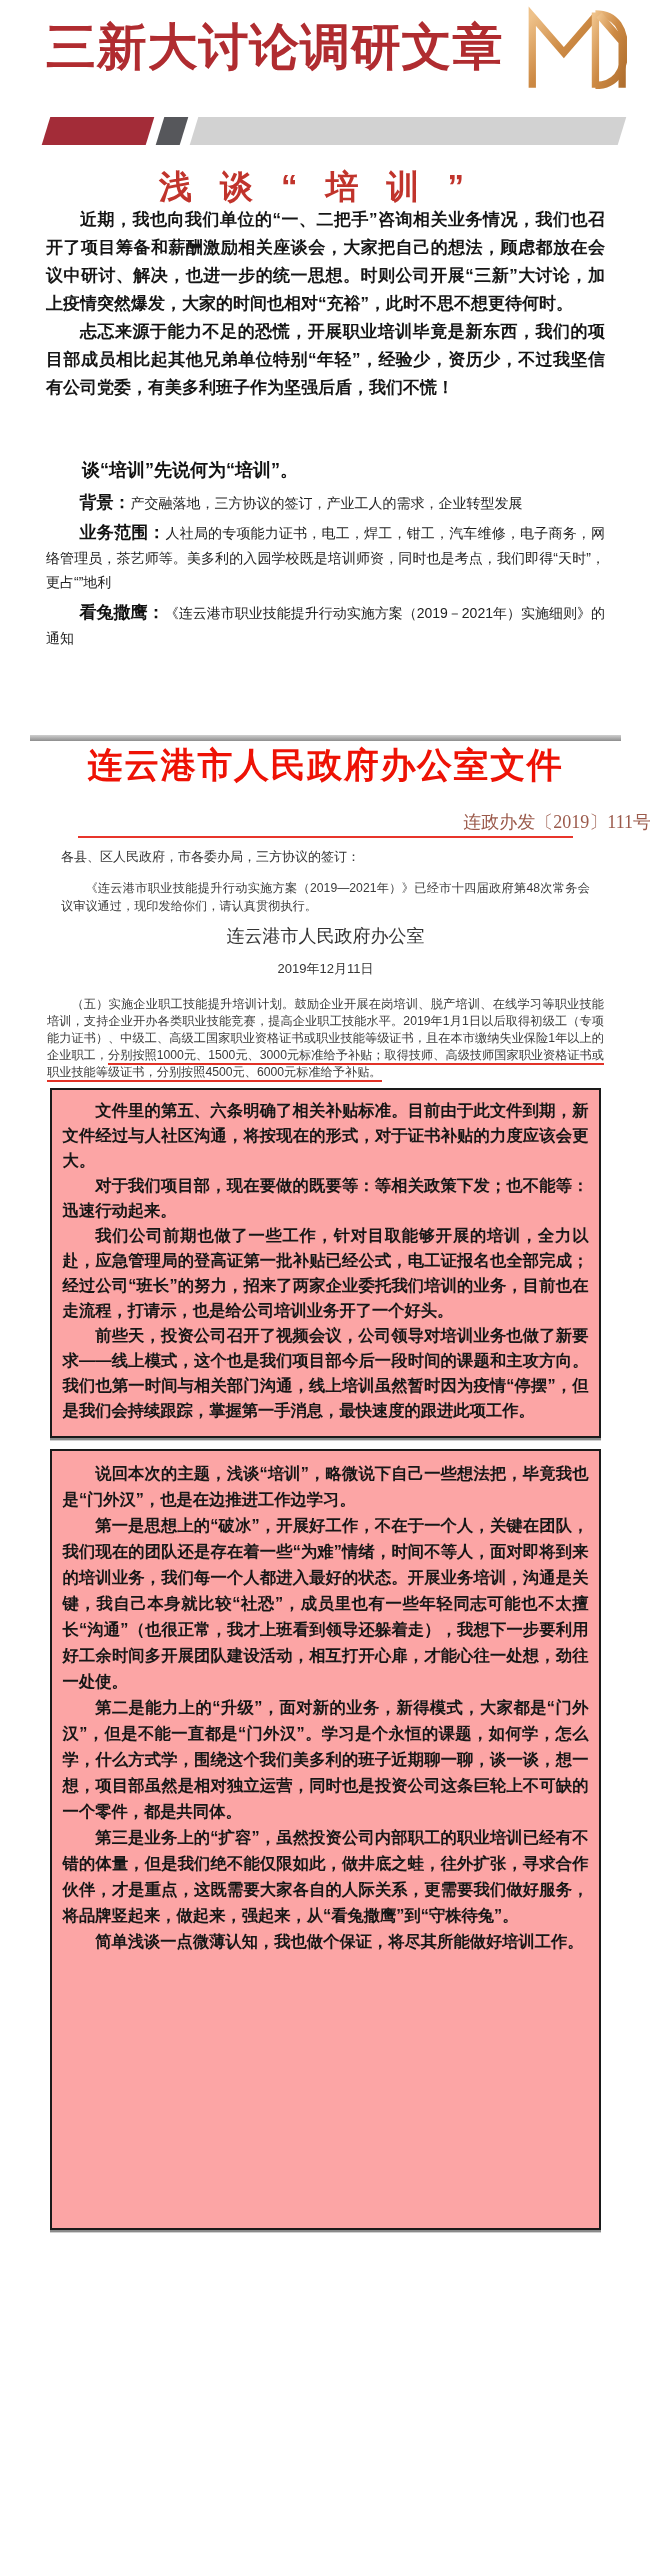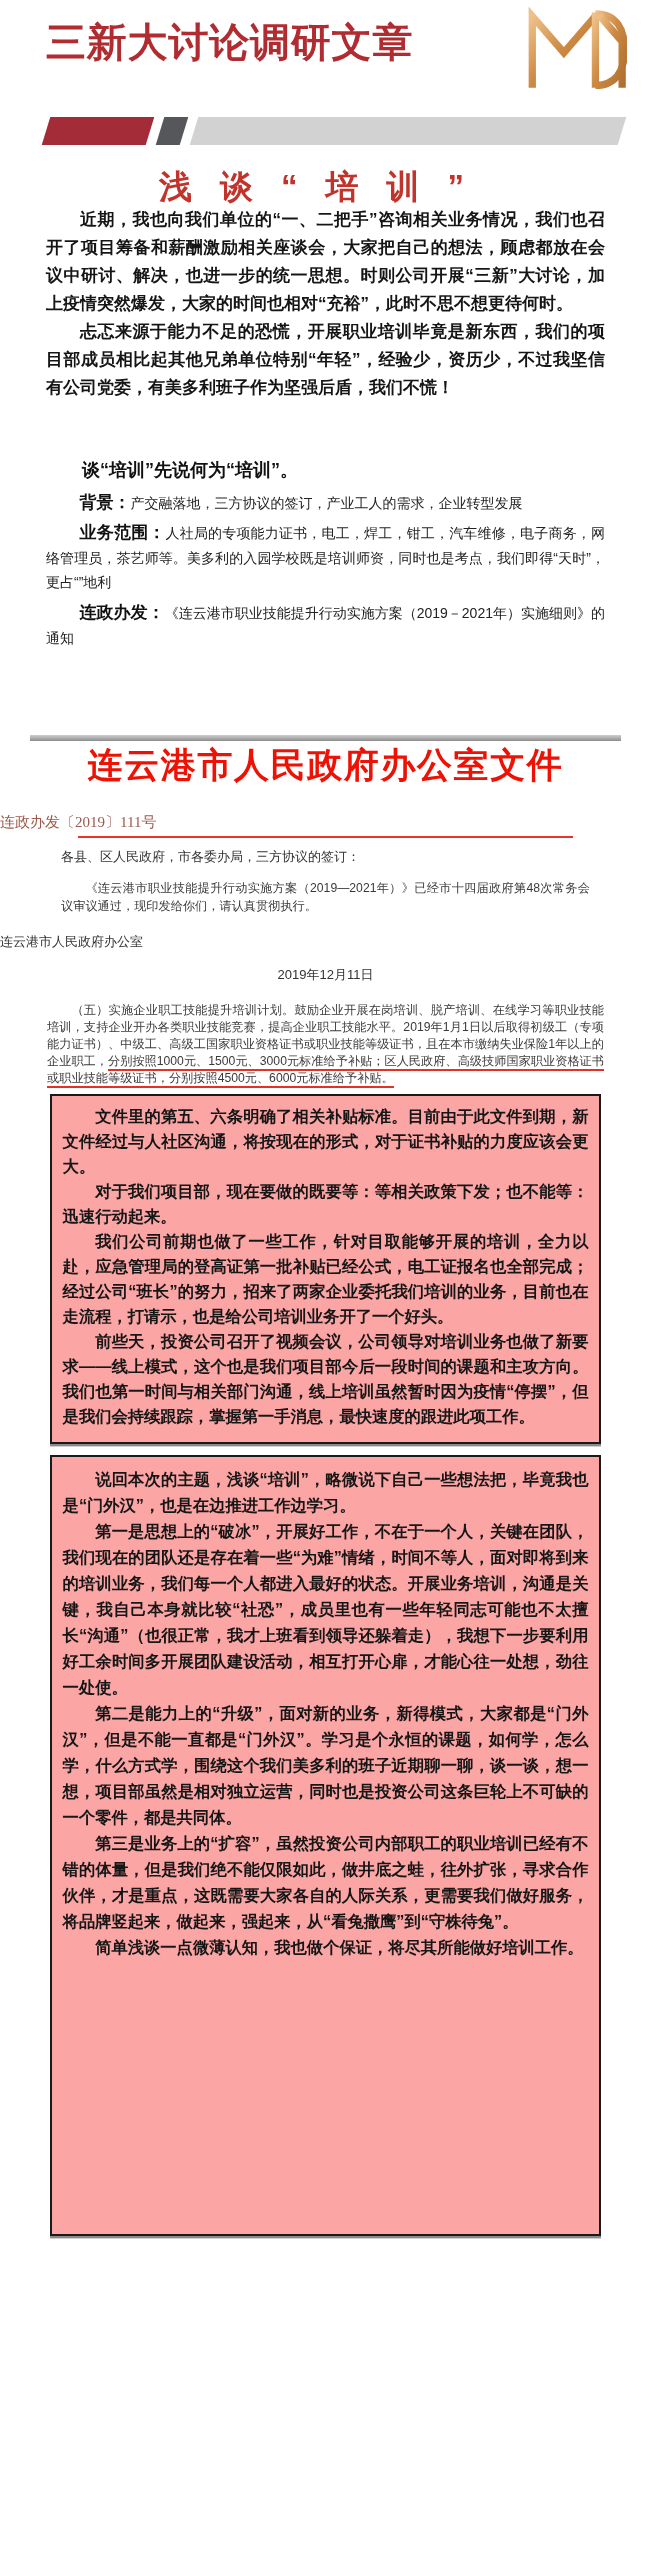--- a/index.html
+++ b/index.html
@@ -1,21 +1,21 @@
 <!DOCTYPE html>
 <html style="font-size:13px"><head>
 <meta charset="utf-8">
 <style>
   html,body{margin:0;padding:0;background:#ffffff;}
   body{width:651px;height:2576px;overflow:hidden;font-family:"Liberation Sans","DejaVu Sans",sans-serif;}
   .page{width:651px;position:relative;}
 
   
   .banner{position:relative;padding:19.5px 0 0 46px;height:78px;}
-  .banner-title{color:#b02c30;font-size:40px;font-weight:900;letter-spacing:0.8px;line-height:1.1;white-space:nowrap;}
+  .banner-title{color:#b02c30;font-size:50px;font-weight:900;letter-spacing:0.8px;line-height:1.1;white-space:nowrap;}
   .brand-logo{position:absolute;right:24.4px;top:4.9px;}
 
   
   .deco-bar{margin:19.5px 29px 0 46px;height:28px;display:flex;align-items:stretch;}
   .deco-seg{transform:skewX(-17deg);}
   .deco-red{width:104px;background:#a32c38;}
   .deco-gray{width:24.4px;background:#56575b;margin-left:9.8px;}
   .deco-light{flex:1;background:#d2d2d2;margin-left:9.8px;}
 
   
@@ -23,26 +23,26 @@
   .body-text{padding:0 46px;}
   .para{margin:0;font-size:17px;font-weight:700;color:#151515;line-height:28px;text-align:justify;text-indent:2em;}
   .intro-line{margin:54px 0 0 0;font-size:18px;font-weight:800;color:#111;line-height:28px;text-indent:2em;}
   .meta-row{margin:6.5px 0 0 0;font-size:14px;color:#222;line-height:24.4px;text-align:justify;text-indent:2.4em;}
   .meta-label{font-size:17px;font-weight:800;color:#111;}
 
   
   .gov-doc{margin-top:85px;}
   .doc-topbar{height:6.5px;margin:0 30px;background:linear-gradient(#cfcfcf,#8d8d8d);}
   .doc-header{margin-top:3.3px;text-align:center;color:#ee1205;font-family:"Liberation Serif","DejaVu Serif",serif;font-weight:700;font-size:35px;letter-spacing:1.6px;line-height:42px;}
-  .doc-number{margin-top:28px;text-align:left;color:#9b5a4b;font-family:"Liberation Serif","DejaVu Serif",serif;font-size:15px;line-height:14.6px;}
+  .doc-number{margin-top:28px;text-align:right;color:#9b5a4b;font-family:"Liberation Serif","DejaVu Serif",serif;font-size:18px;line-height:14.6px;}
   .doc-redline{border:none;border-top:2.4px solid #e8352b;margin:6.5px 78px 0 78px;}
   .doc-notice-title{margin:13px 47px 0 47px;font-size:14.6px;font-weight:700;color:#333;line-height:21px;text-indent:1.5em;}
   .doc-addressees{margin:9.8px 61px 0 61px;font-size:13px;color:#333;line-height:18px;}
   .doc-body{margin:13px 61px 0 61px;font-size:12.2px;color:#3a3a3a;line-height:18.7px;text-align:justify;text-indent:2em;}
-  .doc-issuer{margin-top:18px;font-size:13px;color:#333;line-height:16.3px;}
+  .doc-issuer{margin-top:12px;text-align:center;font-size:18px;color:#333;line-height:16.3px;}
   .doc-date{margin-top:16.3px;text-align:center;font-size:13px;color:#333;line-height:16.3px;}
   .doc-clause{margin:19.5px 47px 0 47px;font-size:12.2px;color:#3a3a3a;line-height:17px;text-align:justify;text-indent:2em;}
   .red-underline{border-bottom:2.4px solid #e23227;padding-bottom:0.8px;-webkit-box-decoration-break:clone;box-decoration-break:clone;}
 
   
   .note-box{margin:6.5px 50px 0 50px;border:2.4px solid #1a1a1a;padding:8.1px 10.6px 13px 10.6px;background:#fca5a5;box-shadow:0 2.4px 0 #8a8a8a;}
   .note-box p{margin:0;font-size:16.3px;font-weight:700;color:#161616;line-height:25px;text-align:justify;text-indent:2em;}
   .note-box--tall{margin-top:11.4px;height:781px;box-sizing:border-box;}
   .note-box--tall p{line-height:26px;}
 </style>
@@ -82,34 +82,34 @@
   <div class="body-text">
     <p class="para">近期，我也向我们单位的“一、二把手”咨询相关业务情况，我们也召开了项目筹备和薪酬激励相关座谈会，大家把自己的想法，顾虑都放在会议中研讨、解决，也进一步的统一思想。时则公司开展“三新”大讨论，加上疫情突然爆发，大家的时间也相对“充裕”，此时不思不想更待何时。</p>
     <p class="para">忐忑来源于能力不足的恐慌，开展职业培训毕竟是新东西，我们的项目部成员相比起其他兄弟单位特别“年轻”，经验少，资历少，不过我坚信有公司党委，有美多利班子作为坚强后盾，我们不慌！</p>
 
     <p class="intro-line">谈“培训”先说何为“培训”。</p>
 
     <p class="meta-row"><span class="meta-label">背景：</span><span>产交融落地，三方协议的签订，产业工人的需求，企业转型发展</span></p>
 
     <p class="meta-row"><span class="meta-label">业务范围：</span><span>人社局的专项能力证书，电工，焊工，钳工，汽车维修，电子商务，网络管理员，茶艺师等。美多利的入园学校既是培训师资，同时也是考点，我们即得“天时”，更占“”地利</span></p>
 
-    <p class="meta-row"><span class="meta-label">连政办发：</span><span>《连云港市职业技能提升行动实施方案（2019－2021年）实施细则》的通知</span></p>
+    <p class="meta-row"><span class="meta-label">看兔撒鹰：</span><span>《连云港市职业技能提升行动实施方案（2019－2021年）实施细则》的通知</span></p>
   </div>
 
   <div class="gov-doc">
     <div class="doc-topbar"></div>
     <div class="doc-header">连云港市人民政府办公室文件</div>
     <div class="doc-number">连政办发〔2019〕111号</div>
     <hr class="doc-redline">
     <div class="doc-addressees">各县、区人民政府，市各委办局，三方协议的签订：</div>
     <div class="doc-body">《连云港市职业技能提升行动实施方案（2019—2021年）》已经市十四届政府第48次常务会议审议通过，现印发给你们，请认真贯彻执行。</div>
     <div class="doc-issuer">连云港市人民政府办公室</div>
     <div class="doc-date">2019年12月11日</div>
 
-    <p class="doc-clause"><span>（五）实施企业职工技能提升培训计划。鼓励企业开展在岗培训、脱产培训、在线学习等职业技能培训，支持企业开办各类职业技能竞赛，提高企业职工技能水平。2019年1月1日以后取得初级工（专项能力证书）、中级工、高级工国家职业资格证书或职业技能等级证书，且在本市缴纳失业保险1年以上的企业职工，</span><span class="red-underline">分别按照1000元、1500元、3000元标准给予补贴；区人民政府、高级技师国家职业资格证书或职业技能等级证书，分别按照4500元、6000元标准给予补贴。</span></p>
+    <p class="doc-clause"><span>（五）实施企业职工技能提升培训计划。鼓励企业开展在岗培训、脱产培训、在线学习等职业技能培训，支持企业开办各类职业技能竞赛，提高企业职工技能水平。2019年1月1日以后取得初级工（专项能力证书）、中级工、高级工国家职业资格证书或职业技能等级证书，且在本市缴纳失业保险1年以上的企业职工，</span><span class="red-underline">分别按照1000元、1500元、3000元标准给予补贴；取得技师、高级技师国家职业资格证书或职业技能等级证书，分别按照4500元、6000元标准给予补贴。</span></p>
 
   </div>
 
   <div class="note-box">
     <p>文件里的第五、六条明确了相关补贴标准。目前由于此文件到期，新文件经过与人社区沟通，将按现在的形式，对于证书补贴的力度应该会更大。</p>
     <p>对于我们项目部，现在要做的既要等：等相关政策下发；也不能等：迅速行动起来。</p>
     <p>我们公司前期也做了一些工作，针对目取能够开展的培训，全力以赴，应急管理局的登高证第一批补贴已经公式，电工证报名也全部完成；经过公司“班长”的努力，招来了两家企业委托我们培训的业务，目前也在走流程，打请示，也是给公司培训业务开了一个好头。</p>
     <p>前些天，投资公司召开了视频会议，公司领导对培训业务也做了新要求——线上模式，这个也是我们项目部今后一段时间的课题和主攻方向。我们也第一时间与相关部门沟通，线上培训虽然暂时因为疫情“停摆”，但是我们会持续跟踪，掌握第一手消息，最快速度的跟进此项工作。</p>
   </div>
 

